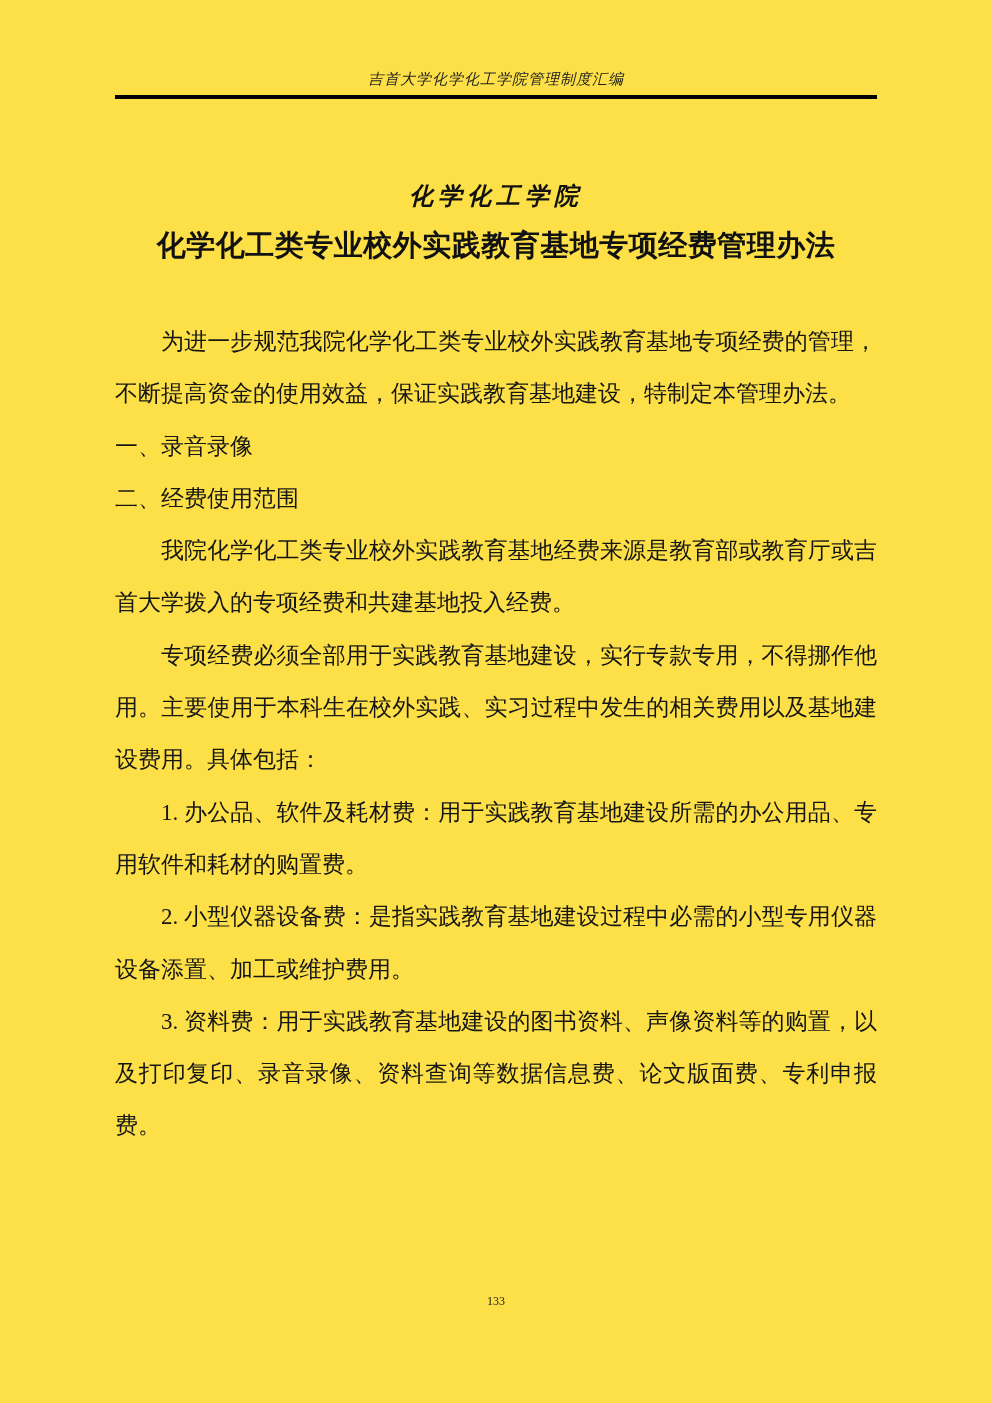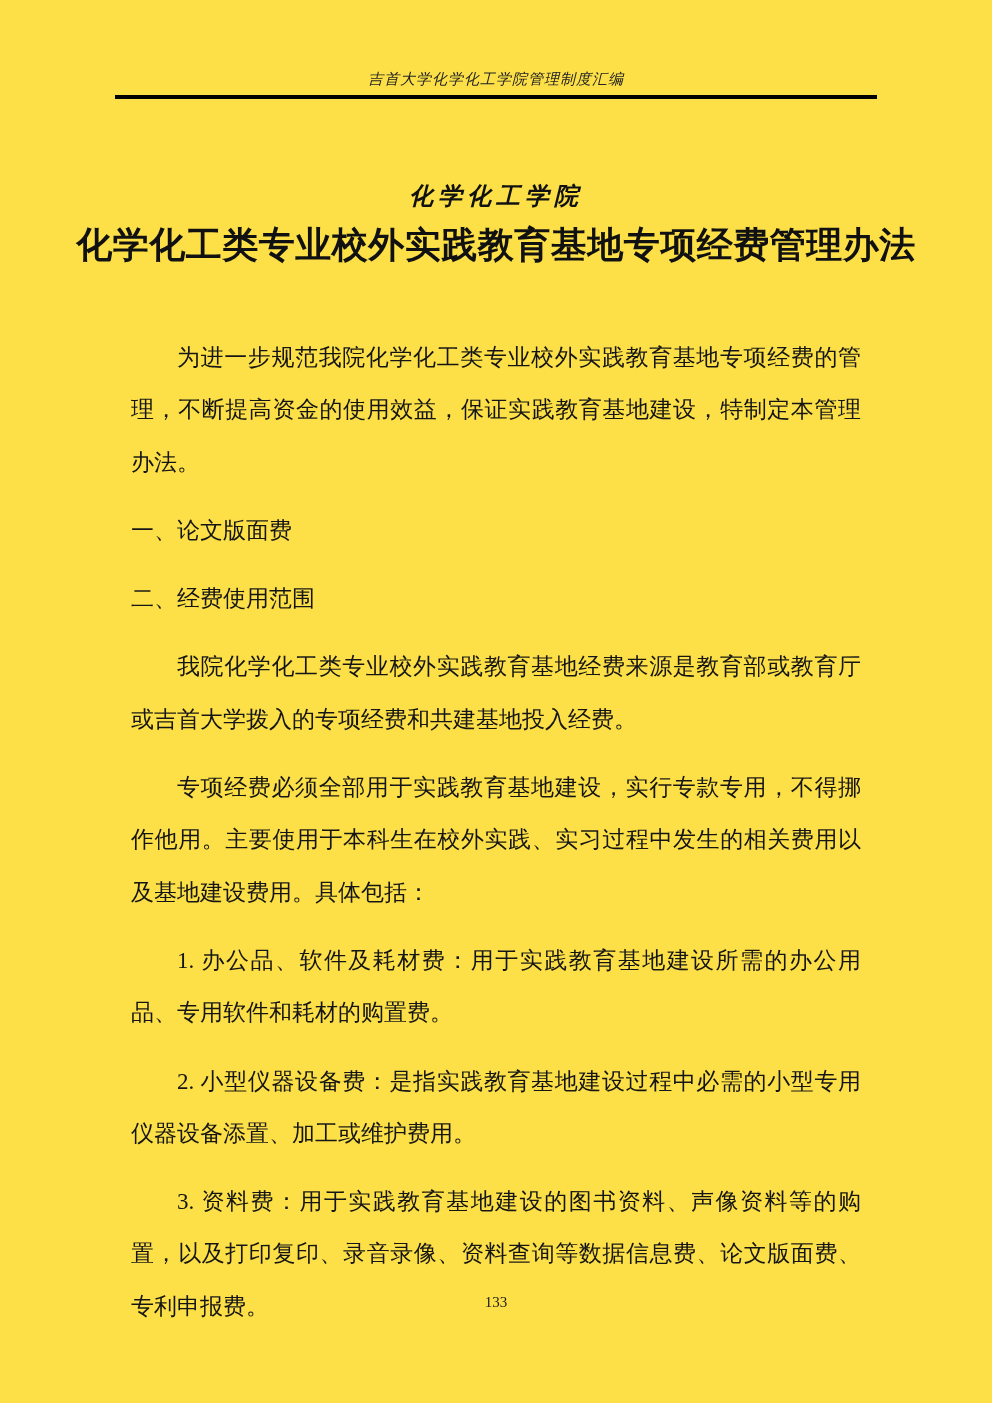--- a/index.html
+++ b/index.html
@@ -49,69 +49,69 @@
     letter-spacing: 5px;
     color: #111111;
   }
   .doc-title {
     position: absolute;
     top: 229px;
     left: 0;
     width: 100%;
     margin: 0;
     text-align: center;
-    font-size: 36px;
+    font-size: 29px;
     line-height: 33px;
     font-weight: bold;
     letter-spacing: 0.5px;
     color: #111111;
   }
   .body-text {
     position: absolute;
     top: 316px;
     left: 115px;
     width: 762px;
     font-size: 23px;
     line-height: 52.3px;
     text-align: justify;
     color: #151515;
   }
   .para {
-    margin: 16px;
+    margin: 0;
     padding: 0;
   }
   .para.indent {
     text-indent: 2em;
   }
   .footer {
     position: absolute;
     top: 1294px;
     left: 0;
     width: 100%;
     text-align: center;
-    font-size: 15px;
+    font-size: 12px;
     color: #1a1a1a;
   }
 </style>
 </head>
 <body>
 
 <div class="page">
 
   <div class="header-text">吉首大学化学化工学院管理制度汇编</div>
 
   <div class="header-rule"></div>
 
   <h1 class="institute-title">化学化工学院</h1>
 
   <h2 class="doc-title">化学化工类专业校外实践教育基地专项经费管理办法</h2>
 
   <div class="body-text">
     <p class="para indent">为进一步规范我院化学化工类专业校外实践教育基地专项经费的管理，不断提高资金的使用效益，保证实践教育基地建设，特制定本管理办法。</p>
-    <p class="para">一、论文版面费</p>
+    <p class="para">一、录音录像</p>
     <p class="para">二、经费使用范围</p>
     <p class="para indent">我院化学化工类专业校外实践教育基地经费来源是教育部或教育厅或吉首大学拨入的专项经费和共建基地投入经费。</p>
     <p class="para indent">专项经费必须全部用于实践教育基地建设，实行专款专用，不得挪作他用。主要使用于本科生在校外实践、实习过程中发生的相关费用以及基地建设费用。具体包括：</p>
     <p class="para indent">1. 办公品、软件及耗材费：用于实践教育基地建设所需的办公用品、专用软件和耗材的购置费。</p>
     <p class="para indent">2. 小型仪器设备费：是指实践教育基地建设过程中必需的小型专用仪器设备添置、加工或维护费用。</p>
     <p class="para indent">3. 资料费：用于实践教育基地建设的图书资料、声像资料等的购置，以及打印复印、录音录像、资料查询等数据信息费、论文版面费、专利申报费。</p>
   </div>
 
   <div class="footer">
     <span>133</span>

